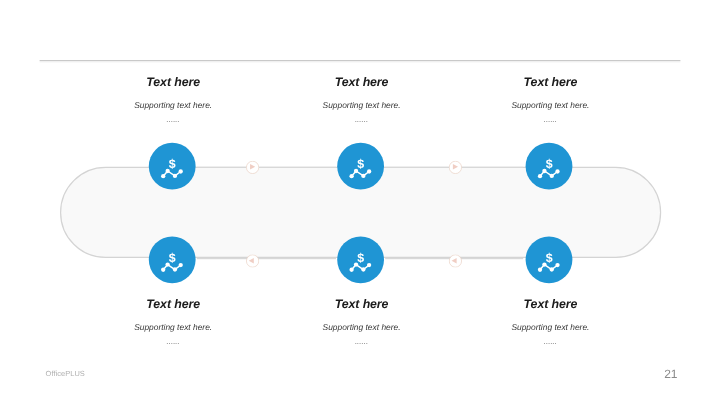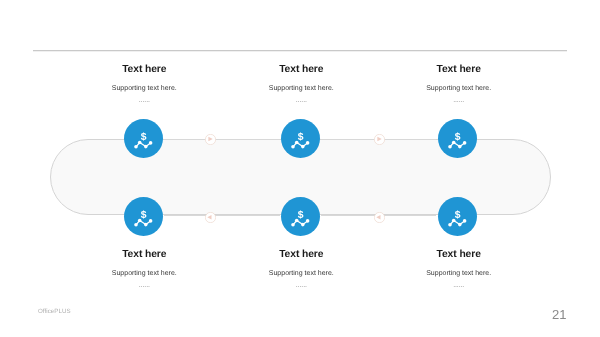--- a/index.html
+++ b/index.html
@@ -26,27 +26,27 @@
     position:absolute;width:39px;height:39px;border-radius:50%;
     background:#1f95d4;
   }
   .node svg{display:block;width:39px;height:39px;}
 
   .arrow{
     position:absolute;width:11px;height:11px;
   }
   .arrow svg{display:block;width:11px;height:11px;}
 
-  .label{position:absolute;width:160px;height:50px;text-align:center;}
+  .label{position:absolute;width:160px;height:50px;text-align:center;font-style:italic;}
   .title{position:absolute;left:0;top:1px;width:160px;text-align:center;font-size:10.3px;font-weight:bold;color:#1c1c1c;line-height:11px;letter-spacing:-0.08px;}
   .sub{position:absolute;left:0;width:160px;text-align:center;font-size:7px;color:#393939;line-height:8px;}
   .tiny{position:absolute;left:0;width:160px;text-align:center;font-size:7px;letter-spacing:-0.1px;color:#8a8a8a;line-height:7px;}
 
   .brand{position:absolute;left:38px;top:308px;font-size:6.2px;color:#b0b0b0;letter-spacing:0.05px;}
-  .pageno{position:absolute;left:552px;top:307px;width:14px;text-align:center;font-size:13px;color:#8a8a8a;}
+  .pageno{position:absolute;left:552px;top:307px;width:14px;text-align:center;font-size:10px;color:#8a8a8a;}
 </style>
 </head>
 <body>
 
 <svg width="0" height="0" style="position:absolute" aria-hidden="true">
   <defs>
     <g id="glyph-dollar-chart">
       <text x="19.6" y="21.2" font-family="Liberation Sans, sans-serif" font-size="10.3" font-weight="bold" text-anchor="middle" fill="#ffffff">$</text>
       <g stroke="#ffffff" stroke-width="1.25" fill="none" stroke-linecap="round" stroke-linejoin="round">
         <polyline points="12,27.8 15.7,23.5 21.8,27.6 26.6,23.9"></polyline>

